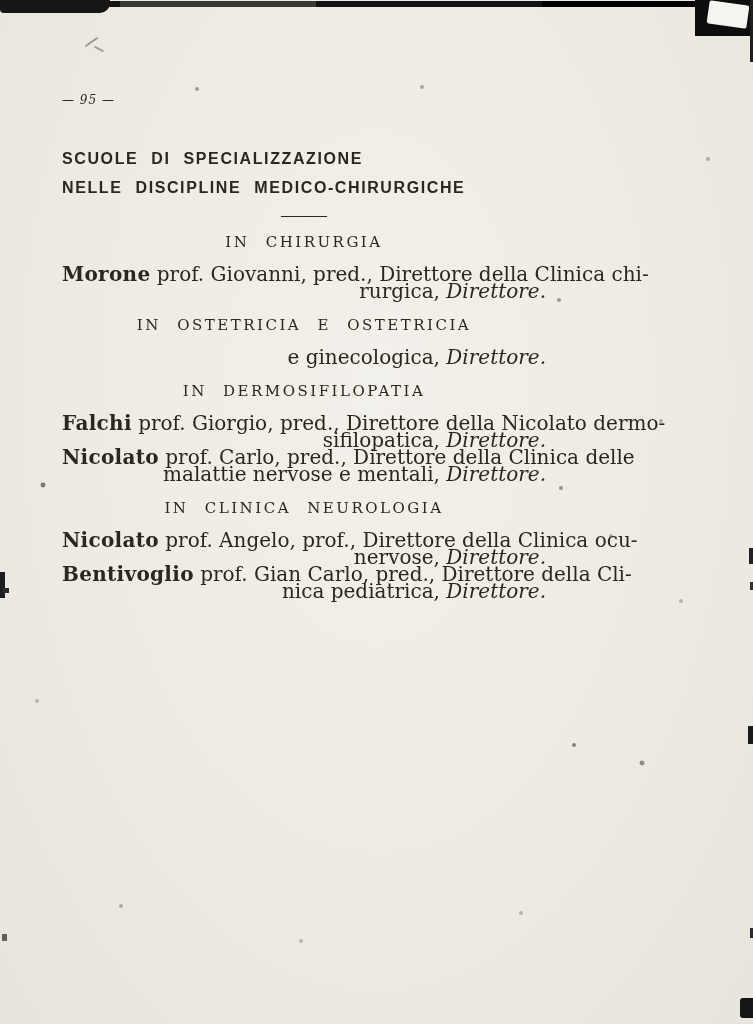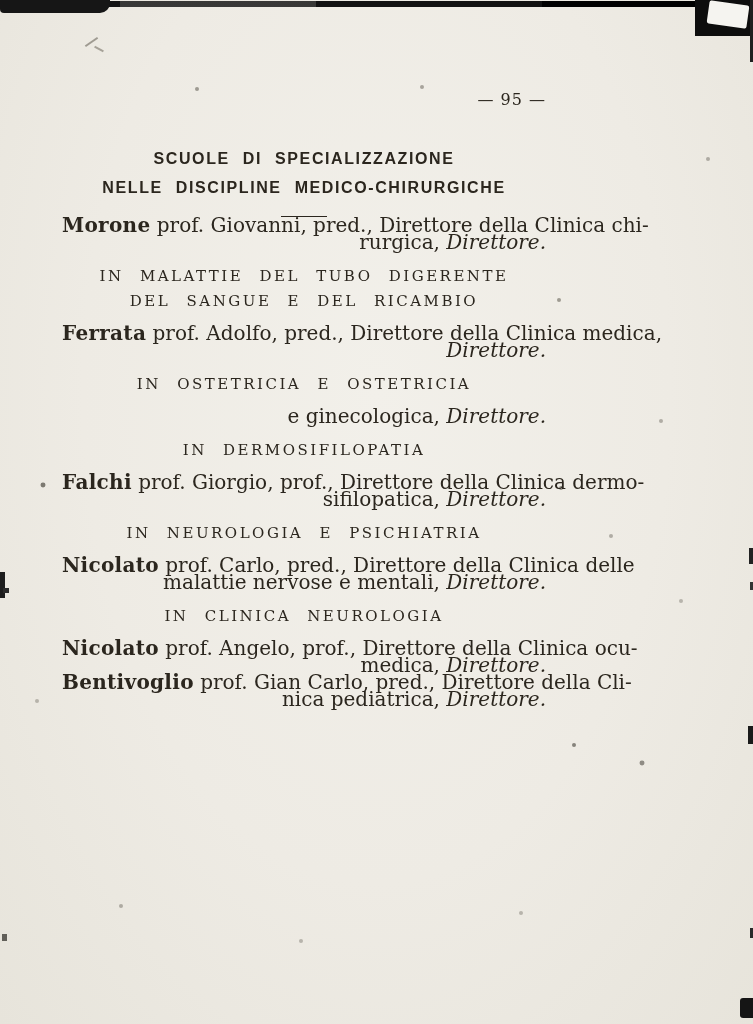--- a/index.html
+++ b/index.html
@@ -3,24 +3,24 @@
 <meta charset="utf-8">
 <style>
   html,body{margin:0;padding:0;}
   body{
     width:753px;height:1024px;position:relative;overflow:hidden;
     background:radial-gradient(ellipse at 50% 38%, var(--paper,#f2f0ea) 0%, #eeebe4 55%, #e7e4db 100%);
     font-family:"DejaVu Serif","Liberation Serif",serif;
     color:var(--ink,#2b261e);
   }
   .content{position:absolute;left:62px;top:90px;width:484px;}
-  .pagenum{text-align:right;font-size:16px;letter-spacing:1px;line-height:20px;margin:0 0 34px 0;}
+  .pagenum{text-align:left;font-size:12px;letter-spacing:1px;line-height:20px;margin:0 0 34px 0;font-style:italic;}
   .doc-title{
     font-family:"Liberation Sans","DejaVu Sans",sans-serif;font-weight:700;
-    text-align:center;font-size:16px;letter-spacing:1.6px;word-spacing:7px;line-height:29px;
+    text-align:left;font-size:16px;letter-spacing:1.6px;word-spacing:7px;line-height:29px;
   }
   .title-rule{width:46px;border:0;border-top:1.5px solid var(--ink,#2b261e);margin:14px auto 0 auto;}
   .sec{margin:0;}
   .sec-heading{
     text-align:center;font-size:15px;letter-spacing:2.5px;word-spacing:9px;
     line-height:25px;margin:13px 0 11px 0;
   }
   .entry{margin:0;font-size:20px;line-height:17px;text-align:right;}
   .entry .l1,.entry .l2{display:block;white-space:nowrap;}
   .entry .l2{margin-left:32px;}
@@ -87,65 +87,55 @@
 
   <div class="pagenum">— 95 —</div>
 
   <div class="doc-title">
     <div>SCUOLE DI SPECIALIZZAZIONE</div>
     <div>NELLE DISCIPLINE MEDICO-CHIRURGICHE</div>
   </div>
   <hr class="title-rule">
 
   <section class="sec">
+    <div class="sec-heading">IN CHIRURGIA</div>
     <p class="entry">
       <span class="l1"><b>Morone</b><span> prof. Giovanni, pred., Direttore della Clinica chi-</span></span>
       <span class="l2"><span>rurgica, </span><i>Direttore.</i></span>
     </p>
   </section>
 
-  <section class="sec">
-    <div class="sec-heading">
-      <div>IN MALATTIE DEL TUBO DIGERENTE</div>
-      <div>DEL SANGUE E DEL RICAMBIO</div>
-    </div>
-    <p class="entry">
-      <span class="l1"><b>Ferrata</b><span> prof. Adolfo, pred., Direttore della Clinica medica,</span></span>
-      <span class="l2"><span></span><i>Direttore.</i></span>
-    </p>
-  </section>
 
   <section class="sec">
     <div class="sec-heading">IN OSTETRICIA E OSTETRICIA</div>
     <p class="entry">
       <span class="l2"><span>e ginecologica, </span><i>Direttore.</i></span>
     </p>
   </section>
 
   <section class="sec">
     <div class="sec-heading">IN DERMOSIFILOPATIA</div>
     <p class="entry">
-      <span class="l1"><b>Falchi</b><span> prof. Giorgio, prof., Direttore della Clinica dermo-</span></span>
+      <span class="l1"><b>Falchi</b><span> prof. Giorgio, pred., Direttore della Nicolato dermo-</span></span>
       <span class="l2"><span>sifilopatica, </span><i>Direttore.</i></span>
     </p>
   </section>
 
   <section class="sec">
-    <div class="sec-heading">IN NEUROLOGIA E PSICHIATRIA</div>
     <p class="entry">
       <span class="l1"><b>Nicolato</b><span> prof. Carlo, pred., Direttore della Clinica delle</span></span>
       <span class="l2"><span>malattie nervose e mentali, </span><i>Direttore.</i></span>
     </p>
   </section>
 
   <section class="sec">
     <div class="sec-heading">IN CLINICA NEUROLOGIA</div>
     <p class="entry">
       <span class="l1"><b>Nicolato</b><span> prof. Angelo, prof., Direttore della Clinica ocu-</span></span>
-      <span class="l2"><span>medica, </span><i>Direttore.</i></span>
+      <span class="l2"><span>nervose, </span><i>Direttore.</i></span>
     </p>
   </section>
 
   <section class="sec">
     <p class="entry">
       <span class="l1"><b>Bentivoglio</b><span> prof. Gian Carlo, pred., Direttore della Cli-</span></span>
       <span class="l2"><span>nica pediatrica, </span><i>Direttore.</i></span>
     </p>
   </section>
 

